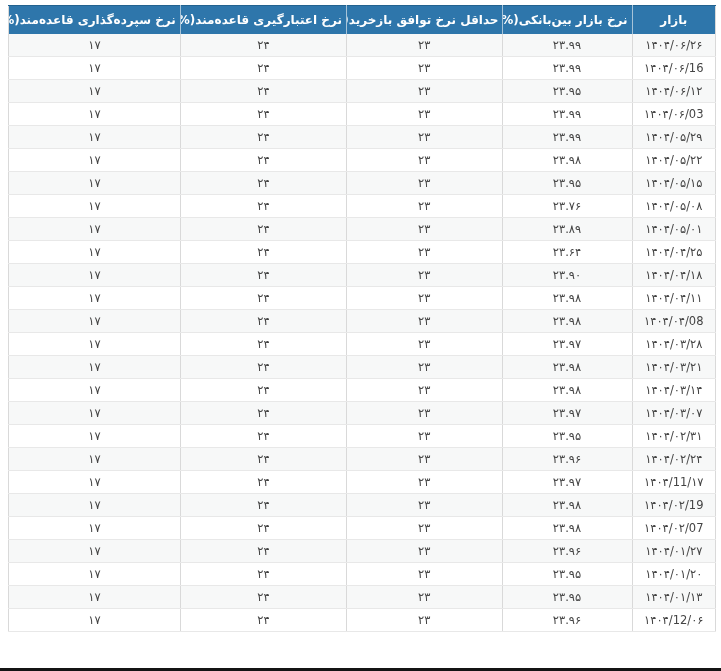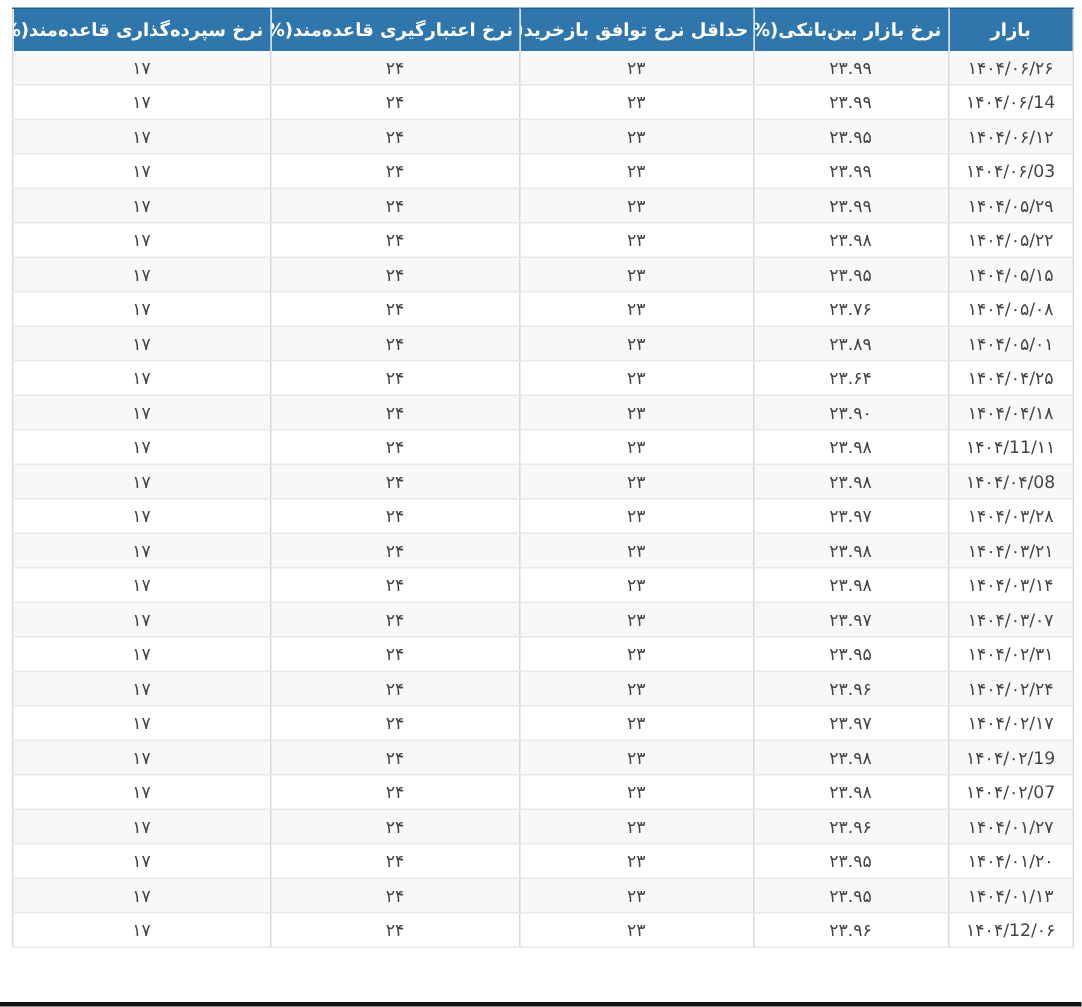--- a/index.html
+++ b/index.html
@@ -108,21 +108,21 @@
       </thead>
       <tbody>
           <tr>
             <td>۱۴۰۴/۰۶/۲۶</td>
             <td>۲۳.۹۹</td>
             <td>۲۳</td>
             <td>۲۴</td>
             <td>۱۷</td>
           </tr>
           <tr>
-            <td>۱۴۰۴/۰۶/14</td>
+            <td>۱۴۰۴/۰۶/16</td>
             <td>۲۳.۹۹</td>
             <td>۲۳</td>
             <td>۲۴</td>
             <td>۱۷</td>
           </tr>
           <tr>
             <td>۱۴۰۴/۰۶/۱۲</td>
             <td>۲۳.۹۵</td>
             <td>۲۳</td>
             <td>۲۴</td>
@@ -178,21 +178,21 @@
             <td>۱۷</td>
           </tr>
           <tr>
             <td>۱۴۰۴/۰۴/۱۸</td>
             <td>۲۳.۹۰</td>
             <td>۲۳</td>
             <td>۲۴</td>
             <td>۱۷</td>
           </tr>
           <tr>
-            <td>۱۴۰۴/11/۱۱</td>
+            <td>۱۴۰۴/۰۴/۱۱</td>
             <td>۲۳.۹۸</td>
             <td>۲۳</td>
             <td>۲۴</td>
             <td>۱۷</td>
           </tr>
           <tr>
             <td>۱۴۰۴/۰۴/08</td>
             <td>۲۳.۹۸</td>
             <td>۲۳</td>
             <td>۲۴</td>
@@ -234,21 +234,21 @@
             <td>۱۷</td>
           </tr>
           <tr>
             <td>۱۴۰۴/۰۲/۲۴</td>
             <td>۲۳.۹۶</td>
             <td>۲۳</td>
             <td>۲۴</td>
             <td>۱۷</td>
           </tr>
           <tr>
-            <td>۱۴۰۴/۰۲/۱۷</td>
+            <td>۱۴۰۴/11/۱۷</td>
             <td>۲۳.۹۷</td>
             <td>۲۳</td>
             <td>۲۴</td>
             <td>۱۷</td>
           </tr>
           <tr>
             <td>۱۴۰۴/۰۲/19</td>
             <td>۲۳.۹۸</td>
             <td>۲۳</td>
             <td>۲۴</td>

